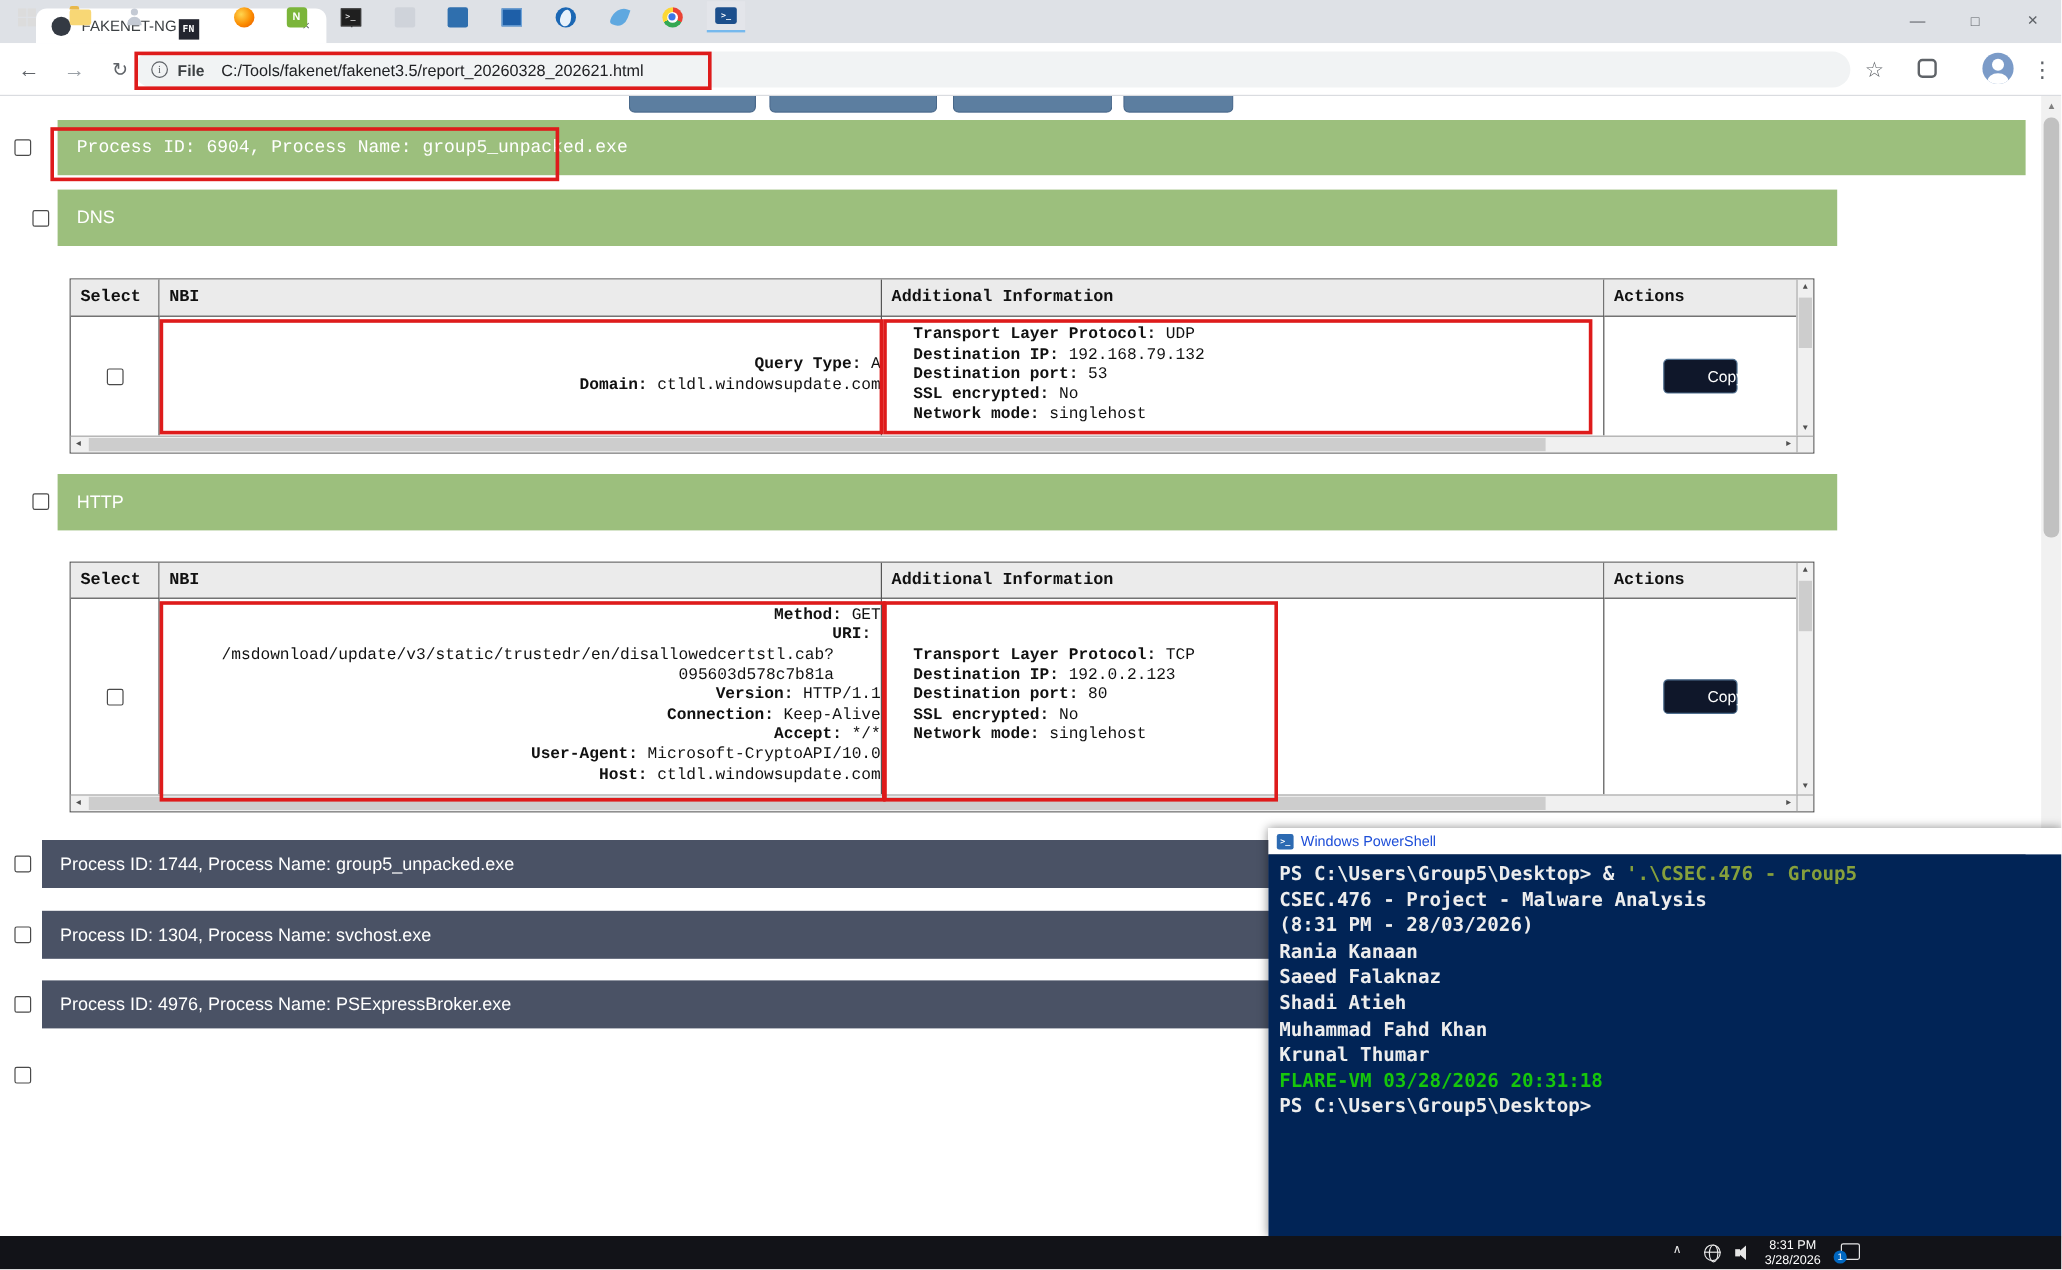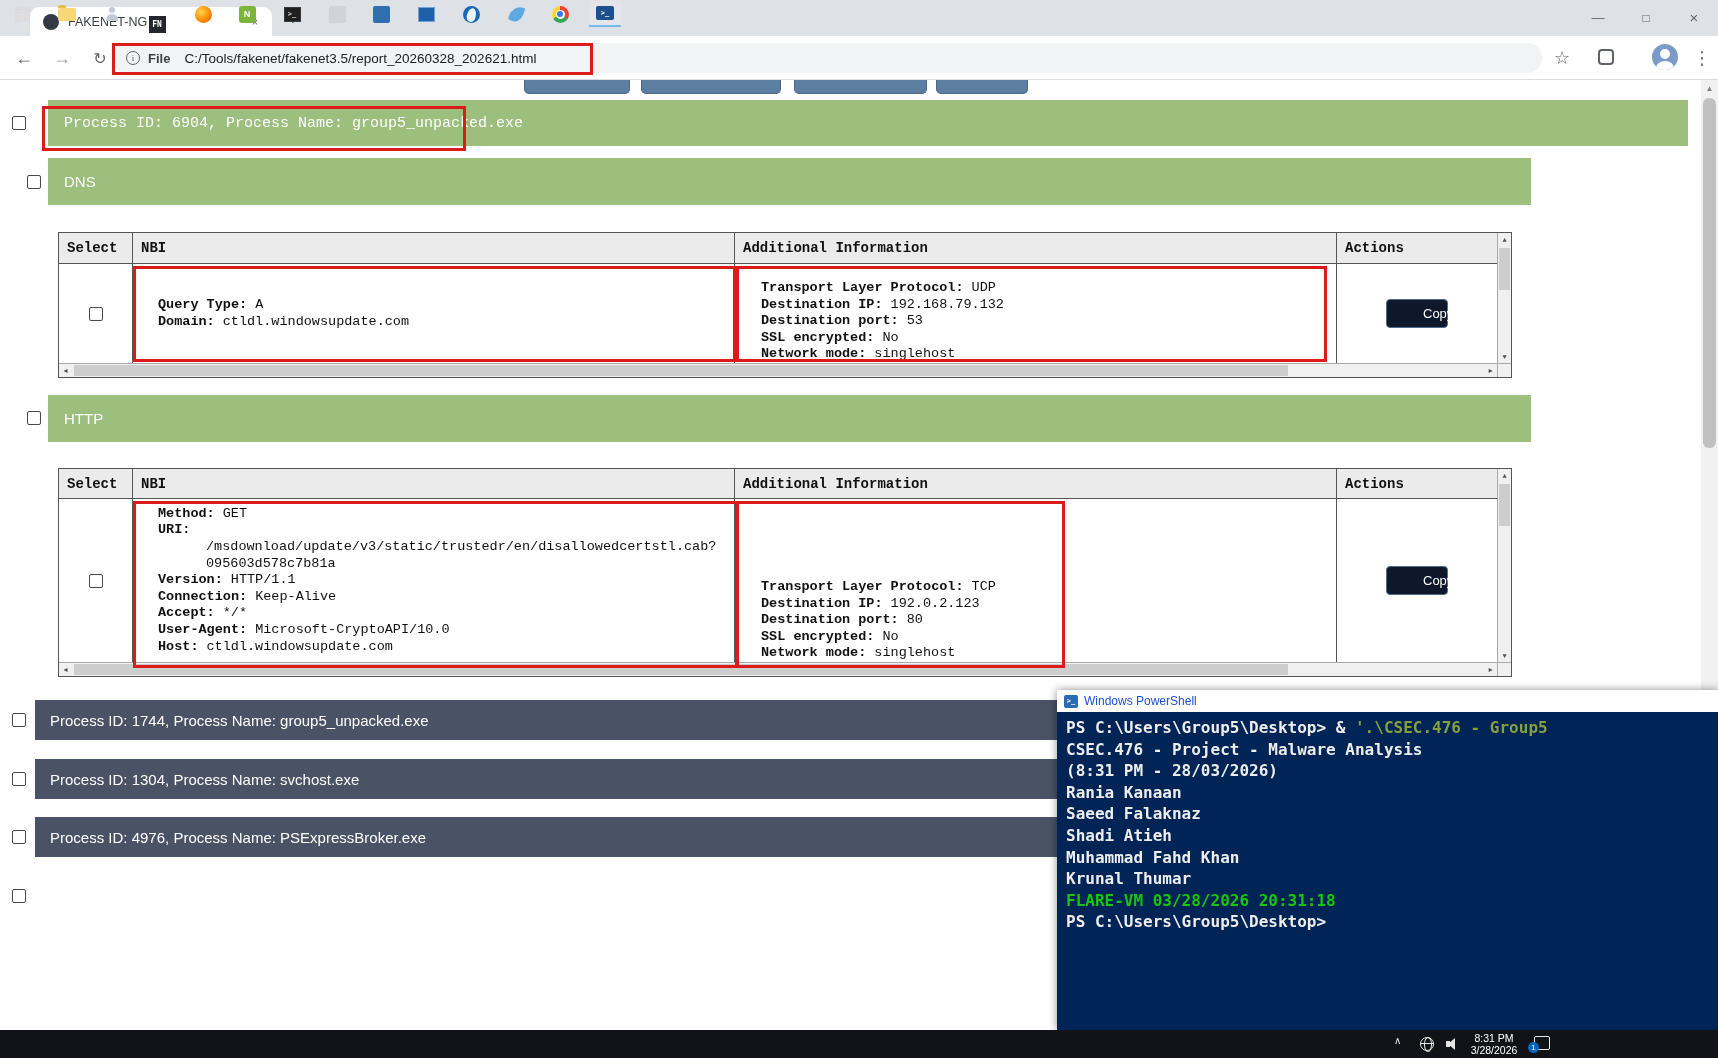--- a/index.html
+++ b/index.html
@@ -32,22 +32,22 @@
   .green-bar{position:absolute;background:#9CBF7D;color:#fff;display:flex;align-items:center;padding-left:16px;font-size:15px;}
   .dark-bar{position:absolute;background:#4A5265;color:#fff;display:flex;align-items:center;padding-left:15px;font-size:15px;}
   input[type=checkbox]{appearance:none;-webkit-appearance:none;position:absolute;width:14px;height:14px;border:1px solid #4A4A4A;background:#fff;border-radius:2px;margin:0;}
 
   .rtable{position:absolute;display:grid;grid-template-columns:74px 602px 602px 160px 14px;border:1px solid #555;background:#fff;font-family:"Liberation Mono",monospace;color:#111;}
   .th{background:#EBEBEB;border-bottom:1px solid #555;display:flex;align-items:center;padding-left:8px;font-weight:bold;font-size:14px;}
   .td{display:flex;flex-direction:column;justify-content:center;font-size:13.5px;line-height:16.6px;}
   .col-sep{border-right:1px solid #555;}
   .td.sel{align-items:center;}
   .td.sel input{position:static;}
-  .td.nbi{padding-left:25px;}
-  .td.add{padding-left:26px;justify-content:flex-end;}
+  .td.nbi{text-align:right;}
+  .td.add{padding-left:26px;}
   .td.act{align-items:center;}
   .kv{white-space:nowrap;}
   .kv .k{font-weight:bold;margin-right:8px;}
   .kv.uri{white-space:normal;}
   .uri-val{display:block;max-width:514px;overflow-wrap:anywhere;margin-left:48px;}
   .copy-btn{width:62px;height:29px;background:#0f172a;color:#fff;border:1px solid #4E6E8E;border-radius:4px;font-family:"Liberation Sans",sans-serif;font-size:13px;cursor:pointer;padding-left:36px;}
 
   .vscroll{grid-area:1/5/3/6;background:#F0F0F0;border-left:1px solid #AAA;display:flex;flex-direction:column;align-items:center;}
   .hscroll{grid-area:3/1/4/5;background:#F0F0F0;border-top:1px solid #AAA;display:flex;align-items:center;}
   .scorner{grid-area:3/5/4/6;background:#F0F0F0;border-top:1px solid #AAA;border-left:1px solid #AAA;}

